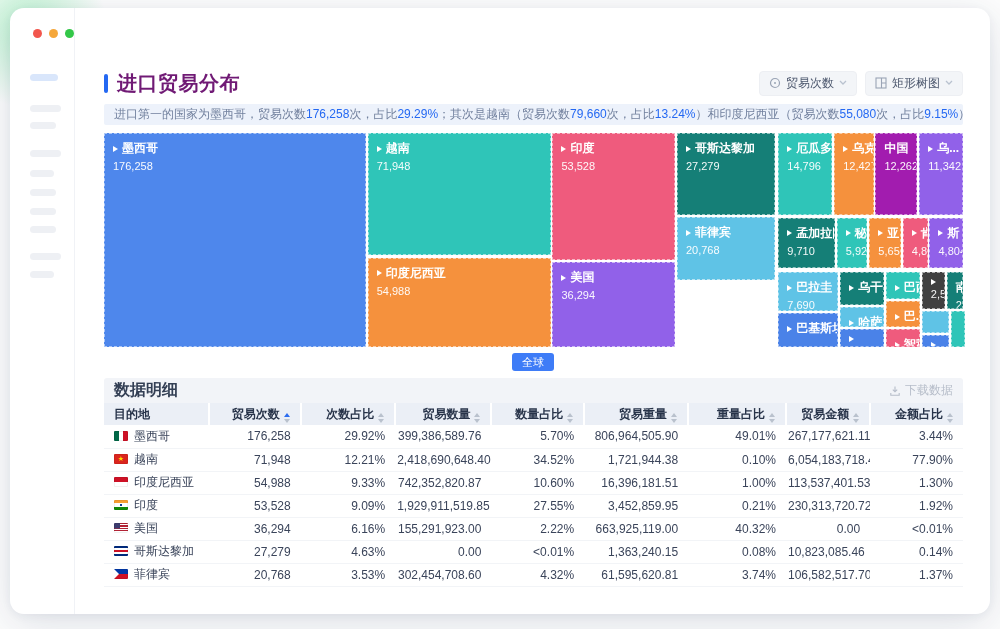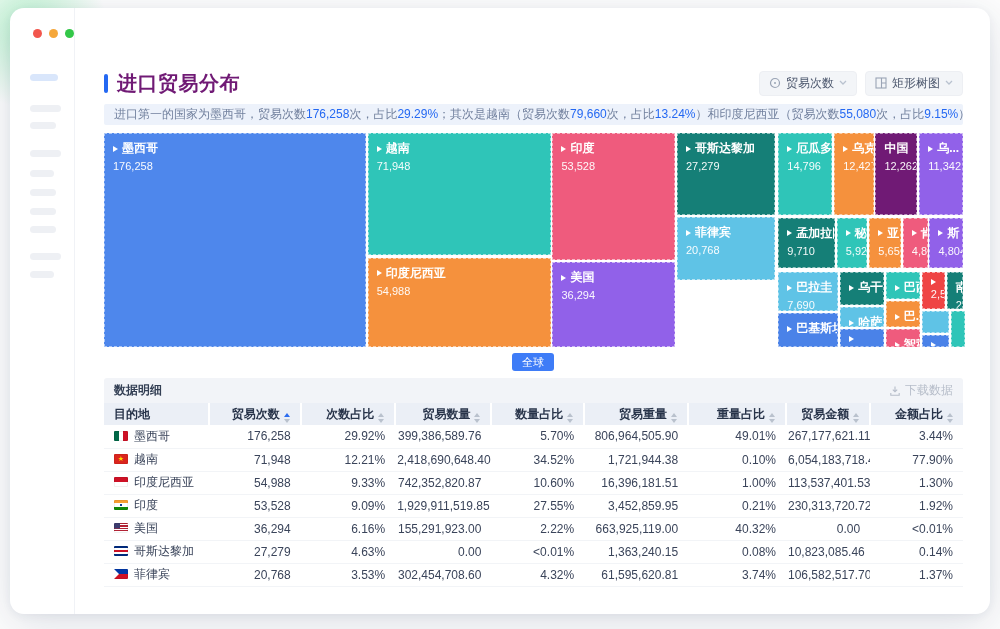--- a/index.html
+++ b/index.html
@@ -59,21 +59,21 @@
   .globe {
     display:inline-block; background:#3e7cf7; color:#fff; font-size:11px; line-height:18px;
     padding:0 10px; border:none; border-radius:3px; cursor:pointer; font-family:inherit;
   }
   
   .panel { margin:7px 27px 0 28px; }
   .panel-band {
     height:25px; background:#f2f4f8; display:flex; align-items:center; padding:0 10px;
     border-radius:3px 3px 0 0;
   }
-  .panel-title { font-size:12px; font-weight:bold; color:#333f54; }
+  .panel-title { font-size:16px; font-weight:bold; color:#333f54; }
   .download { margin-left:auto; display:flex; align-items:center; gap:4px; font-size:12px; color:#b6bdc9; cursor:pointer; }
   table { width:100%; border-collapse:collapse; table-layout:fixed; }
   thead th {
     background:#ebeff6; height:22px; font-size:12px; font-weight:bold; color:#273349;
     text-align:right; padding:0 10px 0 2px; border-left:2px solid #fff; white-space:nowrap; overflow:hidden;
   }
   thead th:first-child { text-align:left; padding-left:10px; border-left:none; }
   .sort { display:inline-flex; flex-direction:column; gap:2px; margin-left:4px; vertical-align:1px; }
   .sort i { display:block; width:0; height:0; border-left:3.5px solid transparent; border-right:3.5px solid transparent; }
   .sort .up { border-bottom:4px solid #b9c1cd; }
@@ -211,21 +211,21 @@
           </div>
           <div class="cell-value">14,796</div>
         </div>
         <div class="cell" style="left: 85%; top: 0%; width: 4.6%; height: 38.3%; background: rgb(245, 145, 61);">
           <div class="cell-label">
             <span class="tri"></span>
             <span>乌克兰</span>
           </div>
           <div class="cell-value">12,427</div>
         </div>
-        <div class="cell" style="left: 89.8%; top: 0%; width: 4.9%; height: 38.3%; background: #701a75;">
+        <div class="cell" style="left: 89.8%; top: 0%; width: 4.9%; height: 38.3%; background: #a21caf;">
           <div class="cell-label">
             <span>中国</span>
           </div>
           <div class="cell-value">12,262</div>
         </div>
         <div class="cell" style="left: 94.9%; top: 0%; width: 5.1%; height: 38.3%; background: rgb(145, 97, 233);">
           <div class="cell-label">
             <span class="tri"></span>
             <span>乌...</span>
           </div>
@@ -307,21 +307,21 @@
             <span class="tri"></span>
             <span>巴...</span>
           </div>
         </div>
         <div class="cell" style="left: 91%; top: 91.6%; width: 4%; height: 8.4%; background: rgb(239, 91, 125);">
           <div class="cell-label">
             <span class="tri"></span>
             <span>智利</span>
           </div>
         </div>
-        <div class="cell" style="left: 95.2%; top: 65%; width: 2.7%; height: 17.3%; background: #ef4444;">
+        <div class="cell" style="left: 95.2%; top: 65%; width: 2.7%; height: 17.3%; background: #404040;">
           <div class="cell-label">
             <span class="tri"></span>
           </div>
           <div class="cell-value">2,5</div>
         </div>
         <div class="cell" style="left: 98.1%; top: 65%; width: 1.9%; height: 17.3%; background: rgb(21, 127, 119);">
           <div class="cell-label">
             <span>南</span>
           </div>
           <div class="cell-value">2,2</div>

